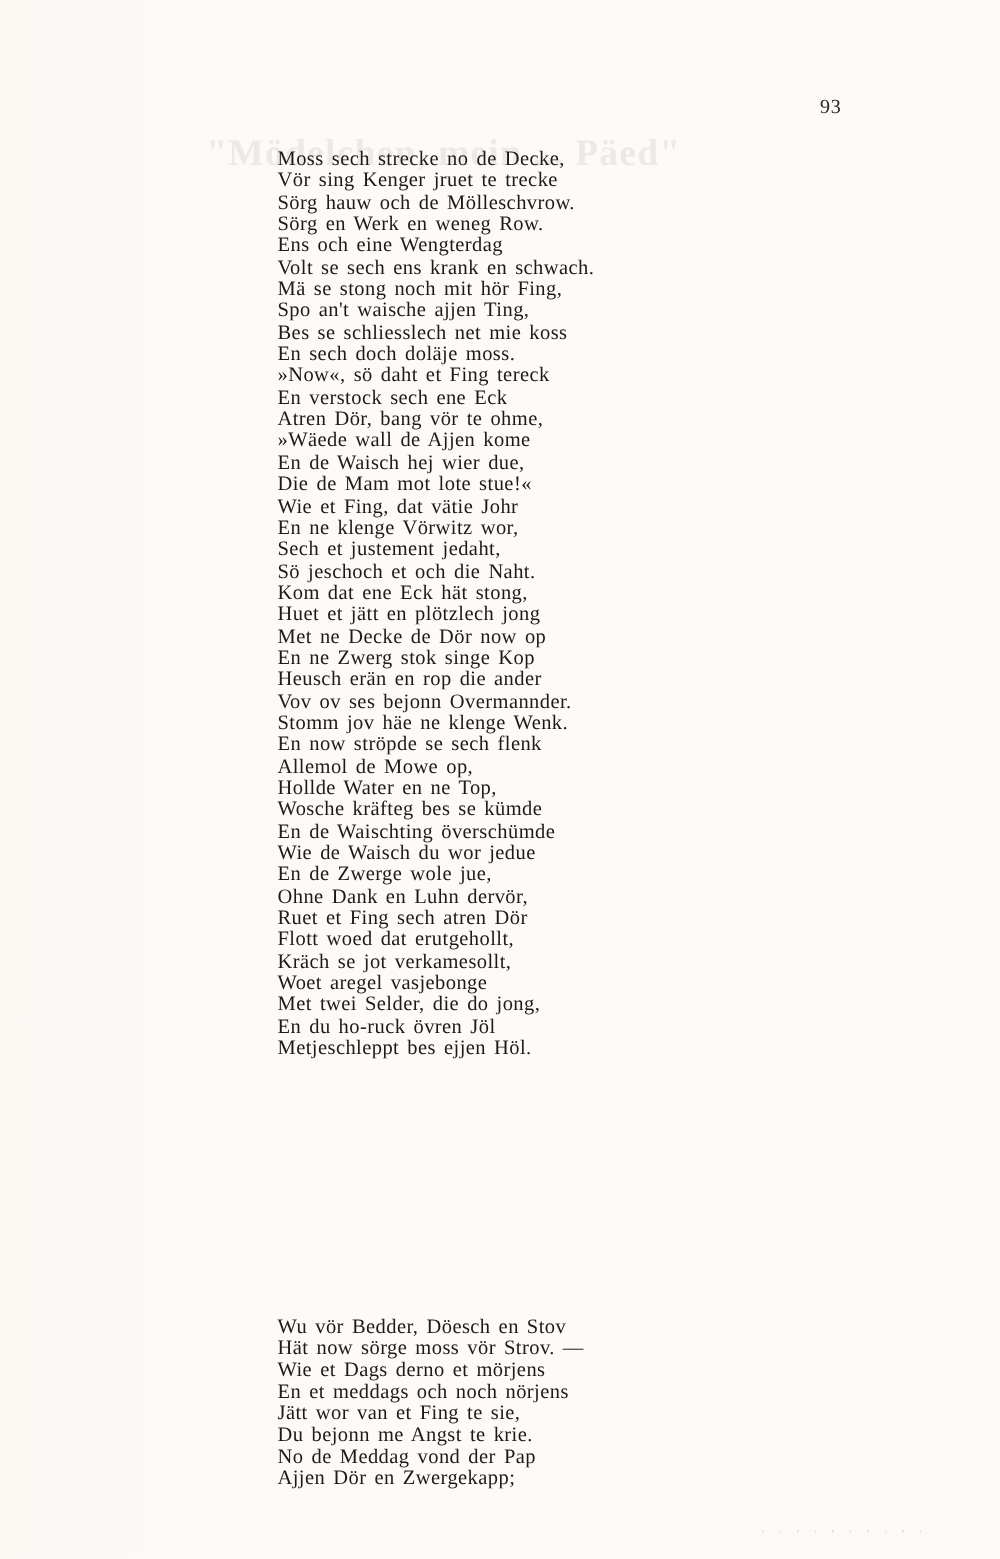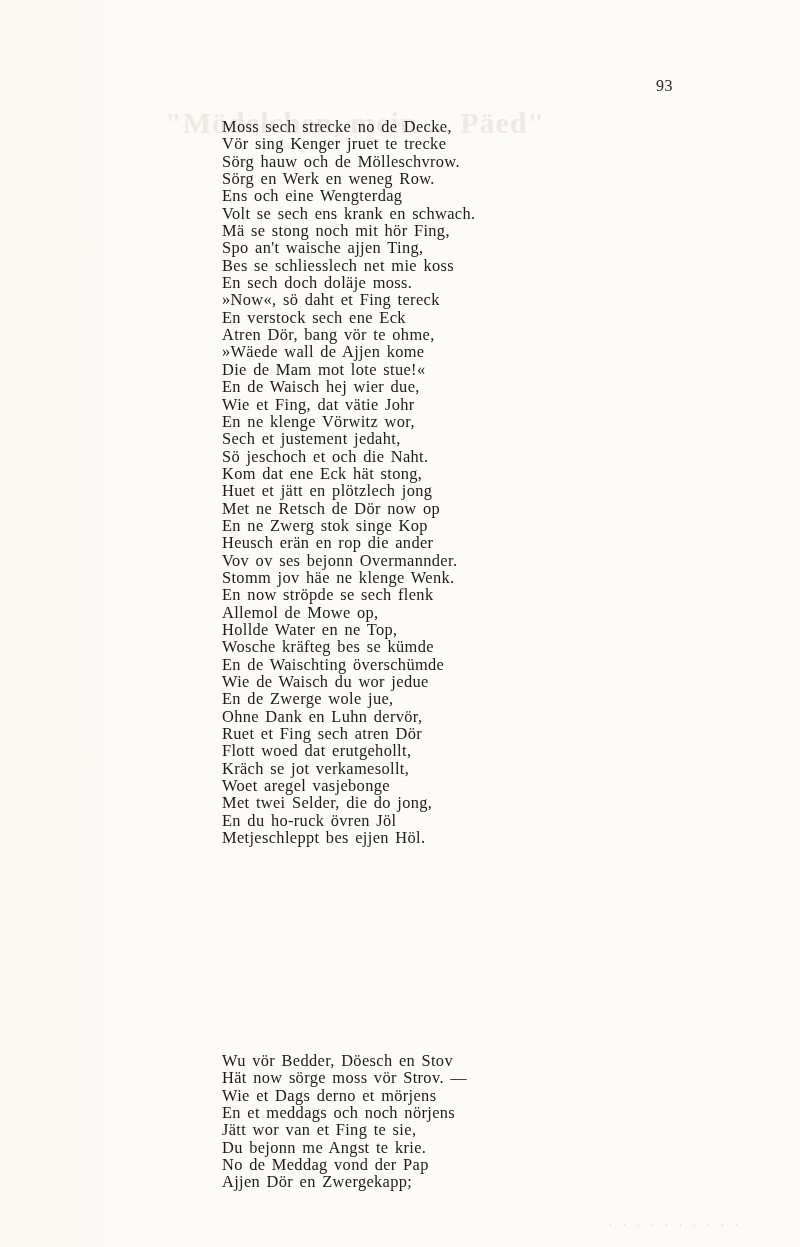--- a/index.html
+++ b/index.html
@@ -86,29 +86,29 @@
       <li class="verse-line">Ens och eine Wengterdag</li>
       <li class="verse-line">Volt se sech ens krank en schwach.</li>
       <li class="verse-line">Mä se stong noch mit hör Fing,</li>
       <li class="verse-line">Spo an't waische ajjen Ting,</li>
       <li class="verse-line">Bes se schliesslech net mie koss</li>
       <li class="verse-line">En sech doch doläje moss.</li>
       <li class="verse-line">»Now«, sö daht et Fing tereck</li>
       <li class="verse-line">En verstock sech ene Eck</li>
       <li class="verse-line">Atren Dör, bang vör te ohme,</li>
       <li class="verse-line">»Wäede wall de Ajjen kome</li>
+      <li class="verse-line">En de Waisch hej wier due,</li>
       <li class="verse-line">Die de Mam mot lote stue!«</li>
-      <li class="verse-line">En de Waisch hej wier due,</li>
       <li class="verse-line">Wie et Fing, dat vätie Johr</li>
       <li class="verse-line">En ne klenge Vörwitz wor,</li>
       <li class="verse-line">Sech et justement jedaht,</li>
       <li class="verse-line">Sö jeschoch et och die Naht.</li>
       <li class="verse-line">Kom dat ene Eck hät stong,</li>
       <li class="verse-line">Huet et jätt en plötzlech jong</li>
-      <li class="verse-line">Met ne Retsch de Dör now op</li>
+      <li class="verse-line">Met ne Decke de Dör now op</li>
       <li class="verse-line">En ne Zwerg stok singe Kop</li>
       <li class="verse-line">Heusch erän en rop die ander</li>
       <li class="verse-line">Vov ov ses bejonn Overmannder.</li>
       <li class="verse-line">Stomm jov häe ne klenge Wenk.</li>
       <li class="verse-line">En now ströpde se sech flenk</li>
       <li class="verse-line">Allemol de Mowe op,</li>
       <li class="verse-line">Hollde Water en ne Top,</li>
       <li class="verse-line">Wosche kräfteg bes se kümde</li>
       <li class="verse-line">En de Waischting överschümde</li>
       <li class="verse-line">Wie de Waisch du wor jedue</li>

